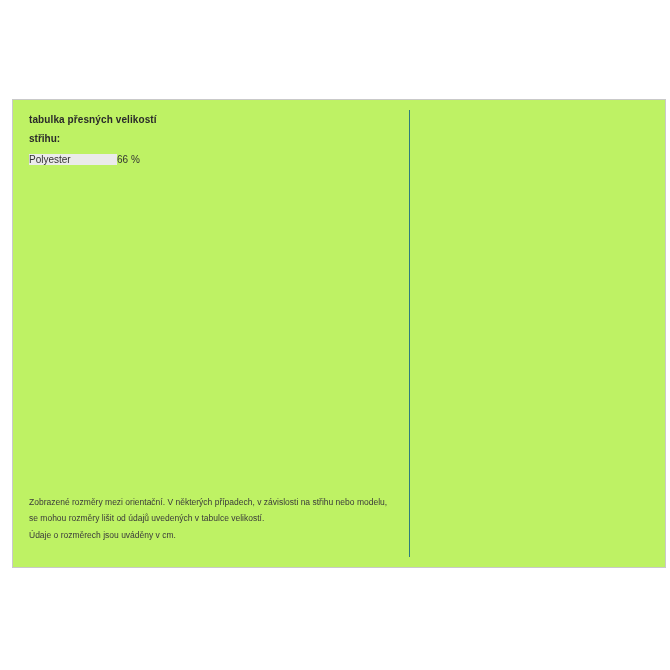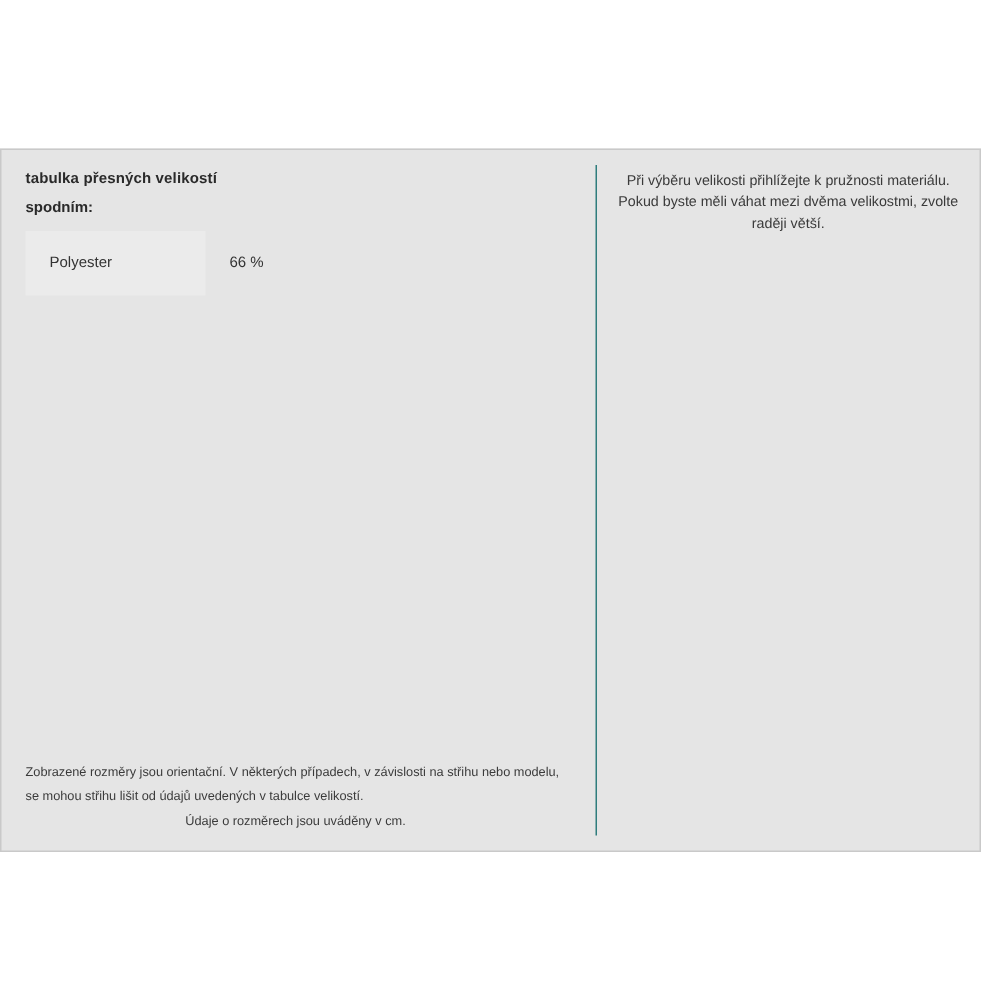--- a/index.html
+++ b/index.html
@@ -9,26 +9,26 @@
   body {
     width: 670px;
     height: 670px;
     background: #ffffff;
     font-family: "Liberation Sans", sans-serif;
     overflow: hidden;
   }
 
   .page {
     position: absolute;
-    left: 0;
+    left: 12px;
     top: 99px;
     width: 654px;
     height: 469px;
     border: 1px solid #c9c9c9;
-    background: #e5e5e5;
+    background: #bef264;
     box-sizing: border-box;
   }
 
   .columns {
     position: absolute;
     left: 0;
     top: 0;
     right: 0;
     bottom: 0;
     display: flex;
@@ -79,21 +79,21 @@
     margin: 0 0 10px 0;
   }
 
   .comp-table {
     border-collapse: collapse;
     font-size: 10px;
     color: #333333;
   }
 
   .comp-table td {
-    padding: 16px;
+    padding: 0;
     vertical-align: middle;
     margin-left: 23px;
   }
 
   .comp-name {
     width: 88px;
     background: #ebebeb;
     padding: 5px 8px;
     color: #333333;
     font-size: 10px;
@@ -112,57 +112,53 @@
     width: 360px;
   }
 
   .footnotes p {
     margin: 0 0 5px 0;
     font-size: 8.5px;
     line-height: 1.35;
     color: #3a3a3a;
   }
   .footnotes p:last-child {
-    margin-bottom: 0;
-    text-align: center;
+    margin-bottom: 12px;
   }
 
   .note {
     font-size: 9.5px;
     line-height: 1.5;
     color: #3a3a3a;
     margin: 0;
   }
 </style>
 </head>
 <body>
 
 <div class="page">
   <div class="columns">
 
     <div class="col-left">
       <div class="kicker">tabulka přesných velikostí</div>
-      <div class="section-label">spodním:</div>
+      <div class="section-label">střihu:</div>
 
       <table class="comp-table">
         <tbody>
           <tr>
             <td class="comp-name">Polyester</td>
             <td class="comp-pct">66 %</td>
           </tr>
         </tbody>
       </table>
 
       <div class="footnotes">
-        <p>Zobrazené rozměry jsou orientační. V některých případech, v závislosti na střihu nebo modelu,</p>
-        <p>se mohou střihu lišit od údajů uvedených v tabulce velikostí.</p>
+        <p>Zobrazené rozměry mezi orientační. V některých případech, v závislosti na střihu nebo modelu,</p>
+        <p>se mohou rozměry lišit od údajů uvedených v tabulce velikostí.</p>
         <p>Údaje o rozměrech jsou uváděny v cm.</p>
       </div>
     </div>
 
     <div class="divider"></div>
 
-    <div class="col-right">
-      <p class="note">Při výběru velikosti přihlížejte k pružnosti materiálu. Pokud byste měli váhat mezi dvěma velikostmi, zvolte raději větší.</p>
-    </div>
 
   </div>
 </div>
 
 </body></html>

